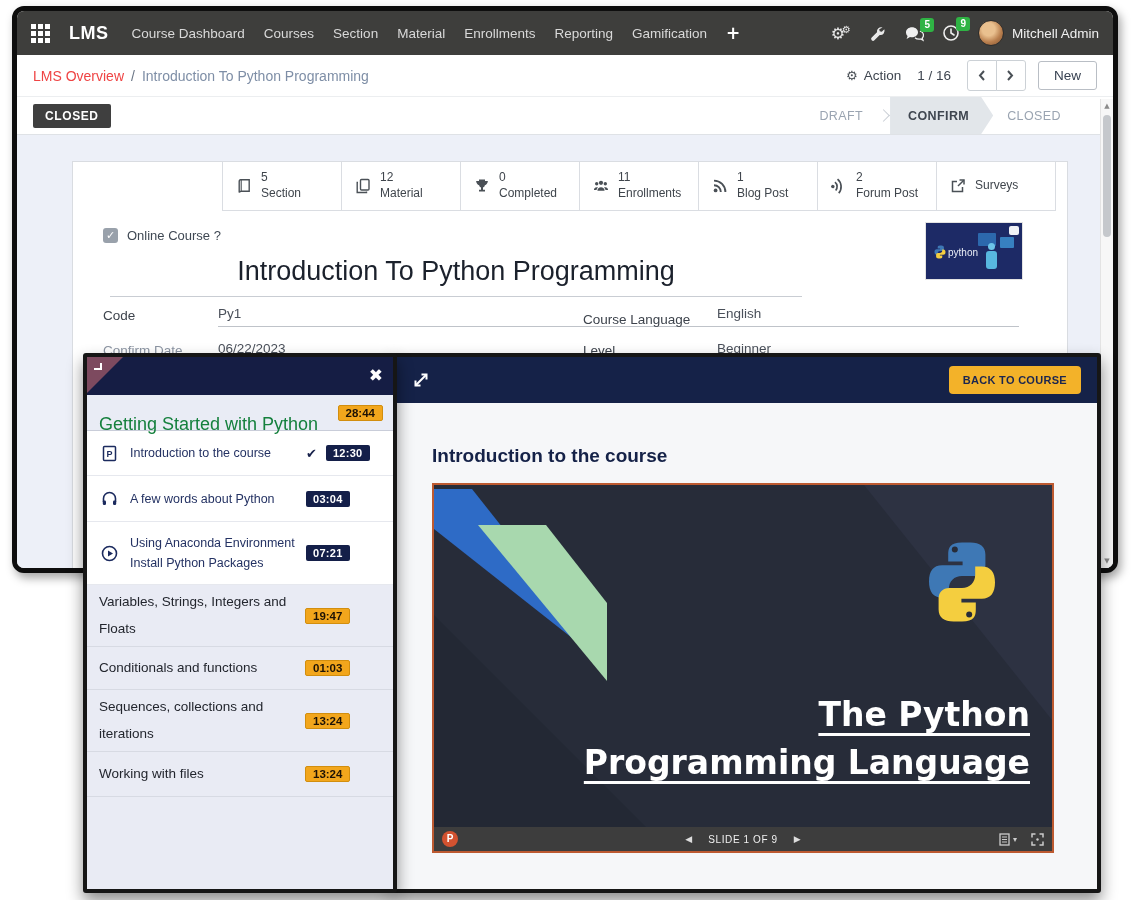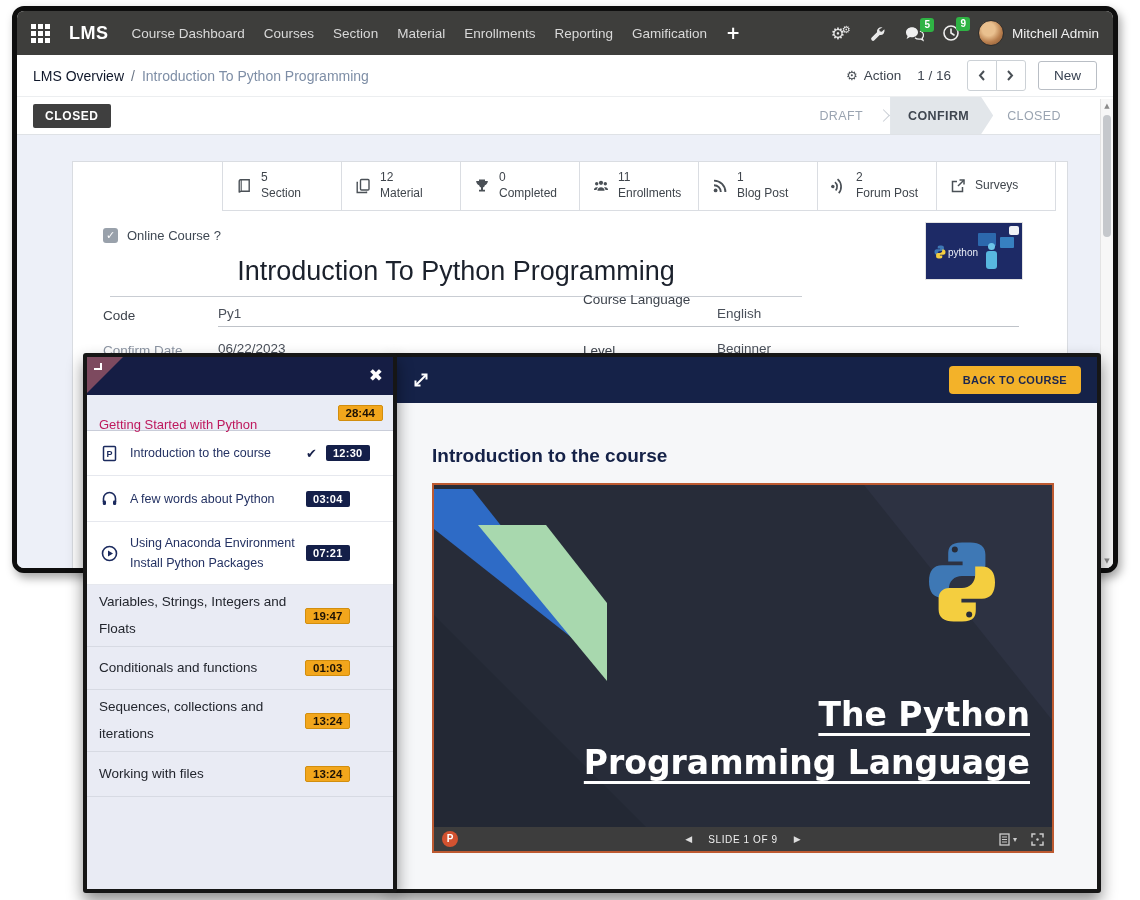--- a/index.html
+++ b/index.html
@@ -24,21 +24,21 @@
   .nav-badge { position:absolute; top:-7px; right:-10px; background:#2fb344; color:#fff;
     font-size:10px; line-height:14px; height:14px; padding:0 4px; border-radius:3px; font-weight:bold; }
   .avatar { width:26px; height:26px; border-radius:50%;
     background:radial-gradient(circle at 40% 35%, #e9c08f 0 30%, #b97f4e 60%, #7a4f2e 100%); border:1px solid #2c2c2c; }
   .user-name { color:#f0f0f0; font-size:13.5px; margin-left:-10px; }
   .cogs { font-size:16px; color:#e8e8e8; }
 
   
   .crumb-row { position:absolute; left:0; top:44px; right:0; height:42px; background:#fff;
     display:flex; align-items:center; padding:0 16px; border-bottom:1px solid #eceef0; }
-  .crumb-parent { font-size:14px; color:#0f172a; cursor:pointer;text-align:center; }
+  .crumb-parent { font-size:14px; color:#ef4444; cursor:pointer;text-align:center; }
   .crumb-sep { font-size:14px; color:#6b7686; margin:0 7px; }
   .crumb-current { font-size:14px; color:#7e8ea6; }
   .cp-right { margin-left:auto; display:flex; align-items:center; }
   .action-btn { display:flex; align-items:center; gap:6px; color:#3f4650; font-size:13.5px; cursor:pointer; }
   .action-gear { font-size:13px; color:#4a5056; }
   .pager-txt { font-size:13.5px; color:#3f4650; margin:0 16px; }
   .pg-btn { width:30px; height:31px; background:#fff; border:1px solid #ccd1d6; display:flex;
     align-items:center; justify-content:center; cursor:pointer; }
   .pg-prev { border-radius:3px 0 0 3px; }
   .pg-next { border-radius:0 3px 3px 0; margin-left:-1px; }
@@ -106,21 +106,21 @@
 
   
   .sidebar-panel { left:83px; top:353px; width:314px; height:540px; background:#e9ebf4; z-index:30; }
   .sp-header { height:38px; background:#151d44; position:relative; }
   .sp-corner { position:absolute; left:0; top:0; width:0; height:0;
     border-top:36px solid #7d4a5f; border-right:36px solid transparent; }
   .sp-corner-ico { position:absolute; left:5px; top:5px; }
   .sp-close { position:absolute; right:10px; top:8px; color:#fff; font-size:17px; font-weight:bold; cursor:pointer; }
   .sp-sec-head { height:36px; display:flex; align-items:center; padding:0 10px 0 12px;
     background:#e9ecf5; border-bottom:1px solid #c9cdd9; }
-  .sp-sec-head .t { flex:1; font-size:13px; color:#be185d;margin-top:24px; }
+  .sp-sec-head .t { flex:1; font-size:18px; color:#15803d;margin-top:24px; }
   .badge-orange { background:#f2a61c; border:1px solid #d28e0e; color:#1d1205; font-size:11.5px;
     font-weight:600; padding:1px 7px; border-radius:2px; white-space:nowrap; }
   .badge-navy { background:#141f49; color:#fff; font-size:11px; font-weight:600; letter-spacing:.3px;
     padding:2px 7px; border-radius:2px; white-space:nowrap; }
   .sp-mat { display:flex; align-items:center; background:#fff; border-bottom:1px solid #e6e8ee;
     padding:0 10px 0 14px; cursor:pointer; }
   .sp-mat .ttl { flex:1; font-size:12.5px; color:#243263; margin:0 8px 0 12px; line-height:1.6; max-width:168px; }
   .sp-check { color:#16204a; font-size:13px; font-weight:bold; margin-right:9px; }
   .sp-sec { display:flex; align-items:center; background:#e9ebf4; border-bottom:1px solid #d7dae3;
     padding:0 10px 0 12px; cursor:pointer; }
@@ -310,21 +310,21 @@
 
         <div class="title-block">
           <span class="course-title">Introduction To Python Programming</span>
         </div>
 
         <span class="f-label" style="left:30px; top:146px;">Code</span>
         <span class="f-value f-underline" style="left:145px; top:144px; width:547px;">Py1</span>
         <span class="f-label muted" style="left:30px; top:181px;">Confirm Date</span>
         <span class="f-value" style="left:145px; top:179px;">06/22/2023</span>
 
-        <span class="f-label" style="left:510px; top:130px;text-align:center;">Course Language</span>
+        <span class="f-label" style="left:510px; top:150px;text-align:center;">Course Language</span>
         <span class="f-value f-underline" style="left:644px; top:144px; width:302px;">English</span>
         <span class="f-label" style="left:510px; top:181px;">Level</span>
         <span class="f-value f-underline" style="left:644px; top:179px; width:302px;">Beginner</span>
 
         <div class="thumb">
           <svg class="thumb-pylogo" width="14" height="14" viewBox="0 0 120 140">
             <path d="M60 4C40 4 37 13 37 24v12h24v6H27C12 42 5 52 5 69s7 27 22 27h11V82c0-13 9-22 22-22h21c11 0 18-7 18-18V24C99 11 90 4 74 4Z" fill="#3e78b5"></path>
             <path d="M60 136c20 0 23-9 23-20v-12H59v-6h34c15 0 22-10 22-27s-7-27-22-27H82v14c0 13-9 22-22 22H39c-11 0-18 7-18 18v18c0 13 9 20 25 20Z" fill="#f4ce3f"></path>
           </svg>
           <span class="thumb-pytext">python</span>

